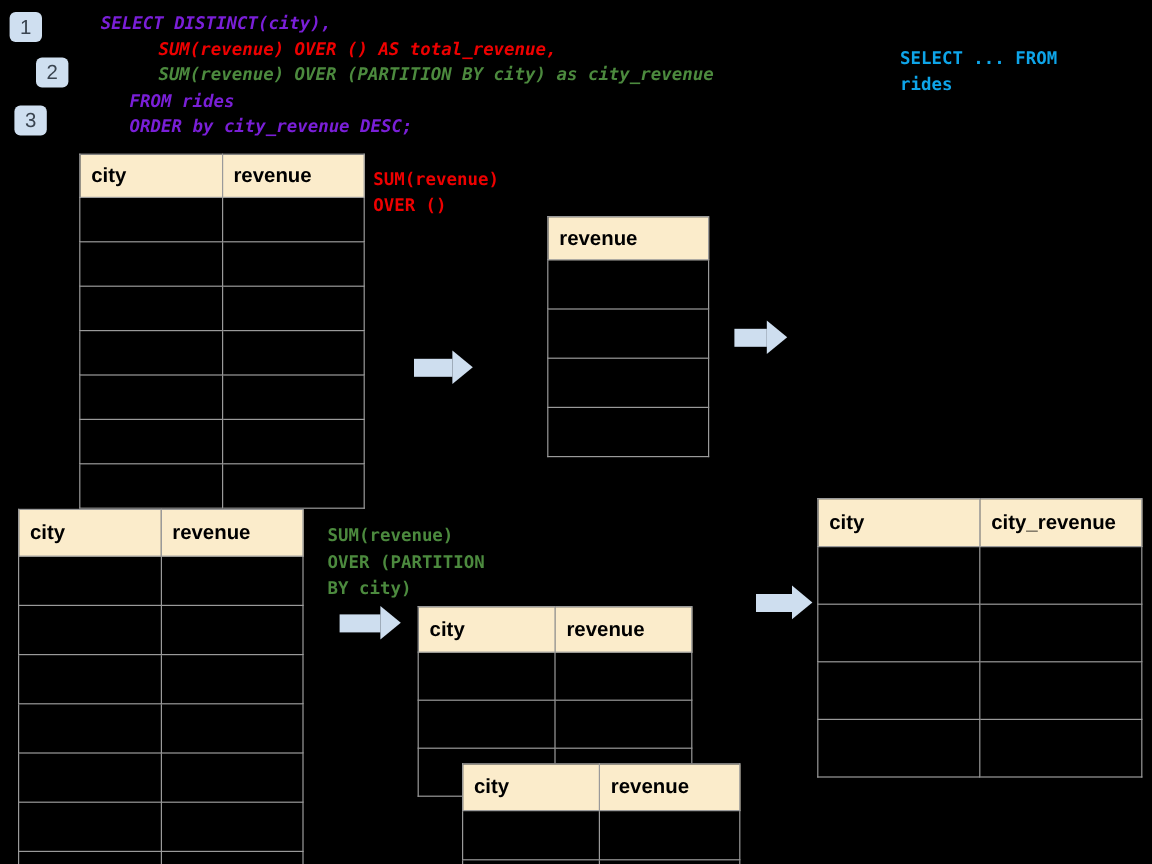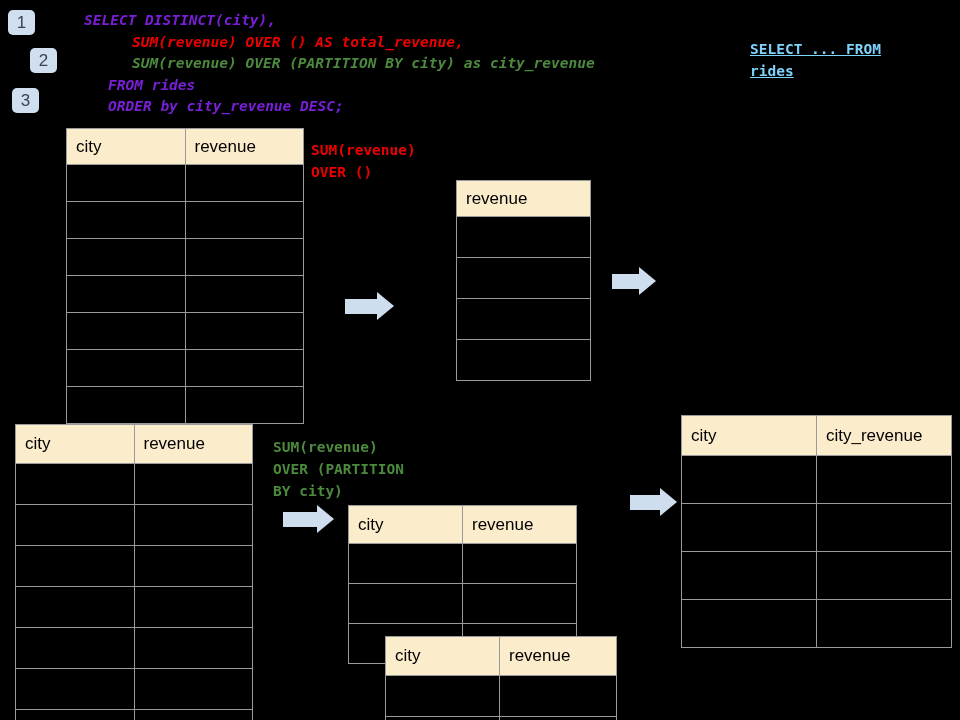--- a/index.html
+++ b/index.html
@@ -51,20 +51,21 @@
     line-height: 22px;
   }
 
   
   .tbl {
     position: absolute;
     border-collapse: collapse;
     table-layout: fixed;
     background: #000000;
     font-family: "Liberation Sans", sans-serif;
+    font-weight: bold;
   }
   .tbl td {
     border: 1px solid #9a9a9a;
     padding: 0;
     background: #000000;
   }
   .tbl td.hd {
     background: #fbeccb;
     color: #000000;
     font-size: 17px;
@@ -101,21 +102,21 @@
 
   <div id="badges-layer">
       <div class="badge" style="left: 8px; top: 10px;">1</div>
       <div class="badge" style="left: 30px; top: 48px;">2</div>
       <div class="badge" style="left: 12px; top: 88px;">3</div>
     </div>
 
   <div class="code" id="sql-block" style="left:84px; top:12px;"><div class="code-line" style="color: rgb(122, 31, 216); padding-left: 0px;">SELECT DISTINCT(city),</div><div class="code-line" style="color: rgb(238, 0, 0); padding-left: 48px;">SUM(revenue) OVER () AS total_revenue,</div><div class="code-line" style="color: rgb(76, 138, 62); padding-left: 48px;">SUM(revenue) OVER (PARTITION BY city) as city_revenue</div><div class="code-line" style="color: rgb(122, 31, 216); padding-left: 24px;">FROM rides</div><div class="code-line" style="color: rgb(122, 31, 216); padding-left: 24px;">ORDER by city_revenue DESC;</div></div>
 
   <div id="annots-layer">
-      <div class="annot" style="left: 750px; top: 38px; color: #7dd3fc; text-decoration: underline;">SELECT ... FROM
+      <div class="annot" style="left: 750px; top: 38px; color: #0ea5e9;">SELECT ... FROM
 rides</div>
       <div class="annot" style="left: 311px; top: 139px; color: rgb(238, 0, 0);">SUM(revenue)
 OVER ()</div>
       <div class="annot" style="left: 273px; top: 436px; color: rgb(76, 138, 62);">SUM(revenue)
 OVER (PARTITION
 BY city)</div>
     </div>
 
   <div id="tables-layer">
       <table class="tbl" style="left: 66px; top: 128px; width: 238px;">

